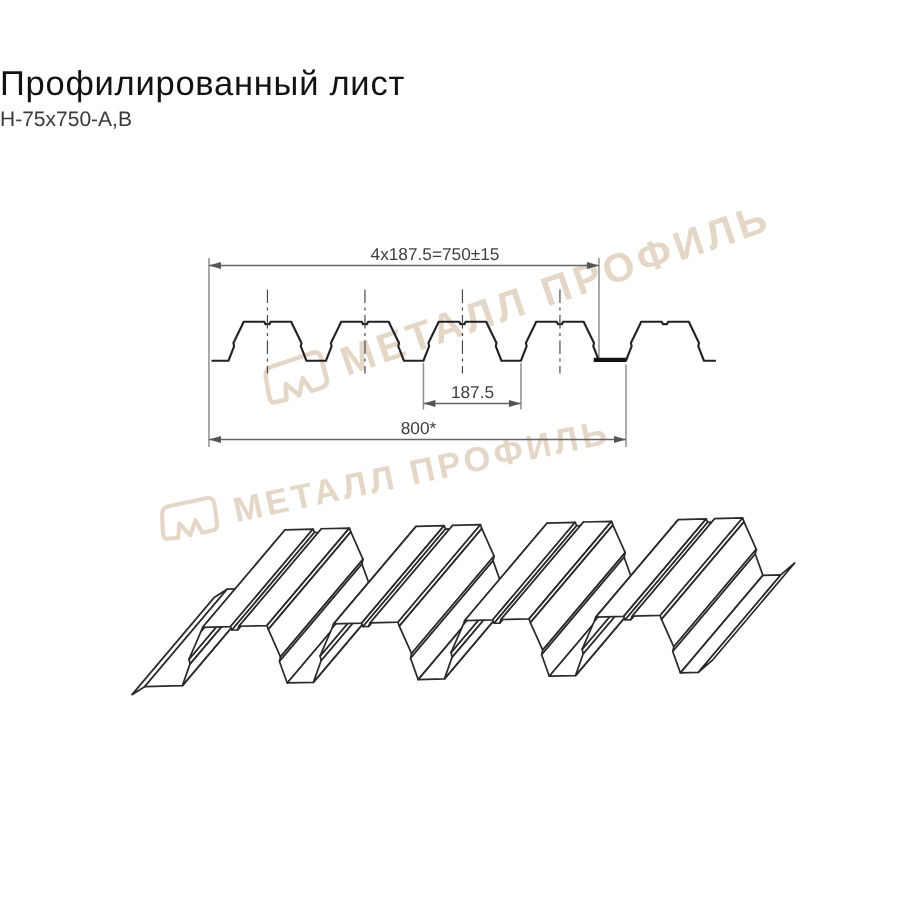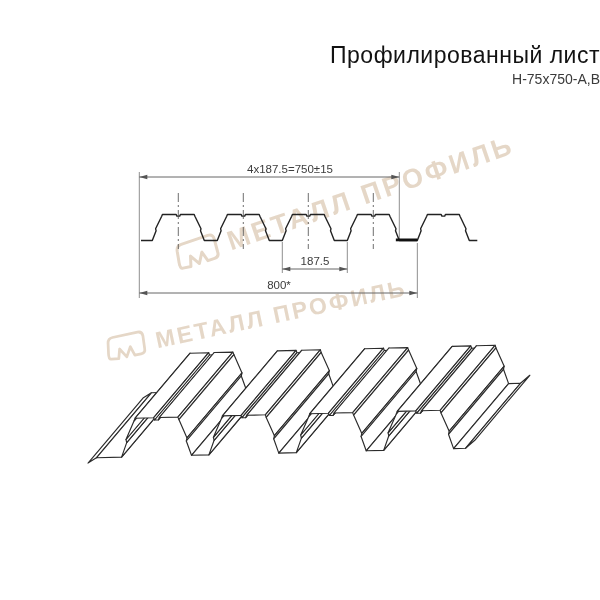--- a/index.html
+++ b/index.html
@@ -1,18 +1,18 @@
 <!DOCTYPE html>
 <html><head>
 <meta charset="utf-8">
 <style>
   html,body{margin:0;padding:0;}
   body{width:600px;height:600px;position:relative;background:#ffffff;overflow:hidden;
        font-family:"Liberation Sans", sans-serif;}
-  .hdr{position:absolute;left:0;width:600px;text-align:right;z-index:3;color:#121212;}
+  .hdr{position:absolute;left:0;width:600px;text-align:left;z-index:3;color:#121212;}
   #title{top:42px;font-size:23px;letter-spacing:0.5px;}
   #subtitle{top:71px;font-size:14px;color:#3a3a3a;}
   #art{position:absolute;left:0;top:0;z-index:2;}
   .wm{position:absolute;z-index:1;display:flex;align-items:center;gap:9px;
       color:#e5d7c7;font-weight:bold;white-space:nowrap;
       transform-origin:left center;pointer-events:none;}
   #wm1{left:176px;top:244px;font-size:27px;letter-spacing:3px;transform:rotate(-19deg);}
   #wm2{left:106px;top:336px;font-size:23px;letter-spacing:2.5px;transform:rotate(-12deg);}
   .wm svg{flex:0 0 auto;}
   text{font-family:"Liberation Sans", sans-serif;}

